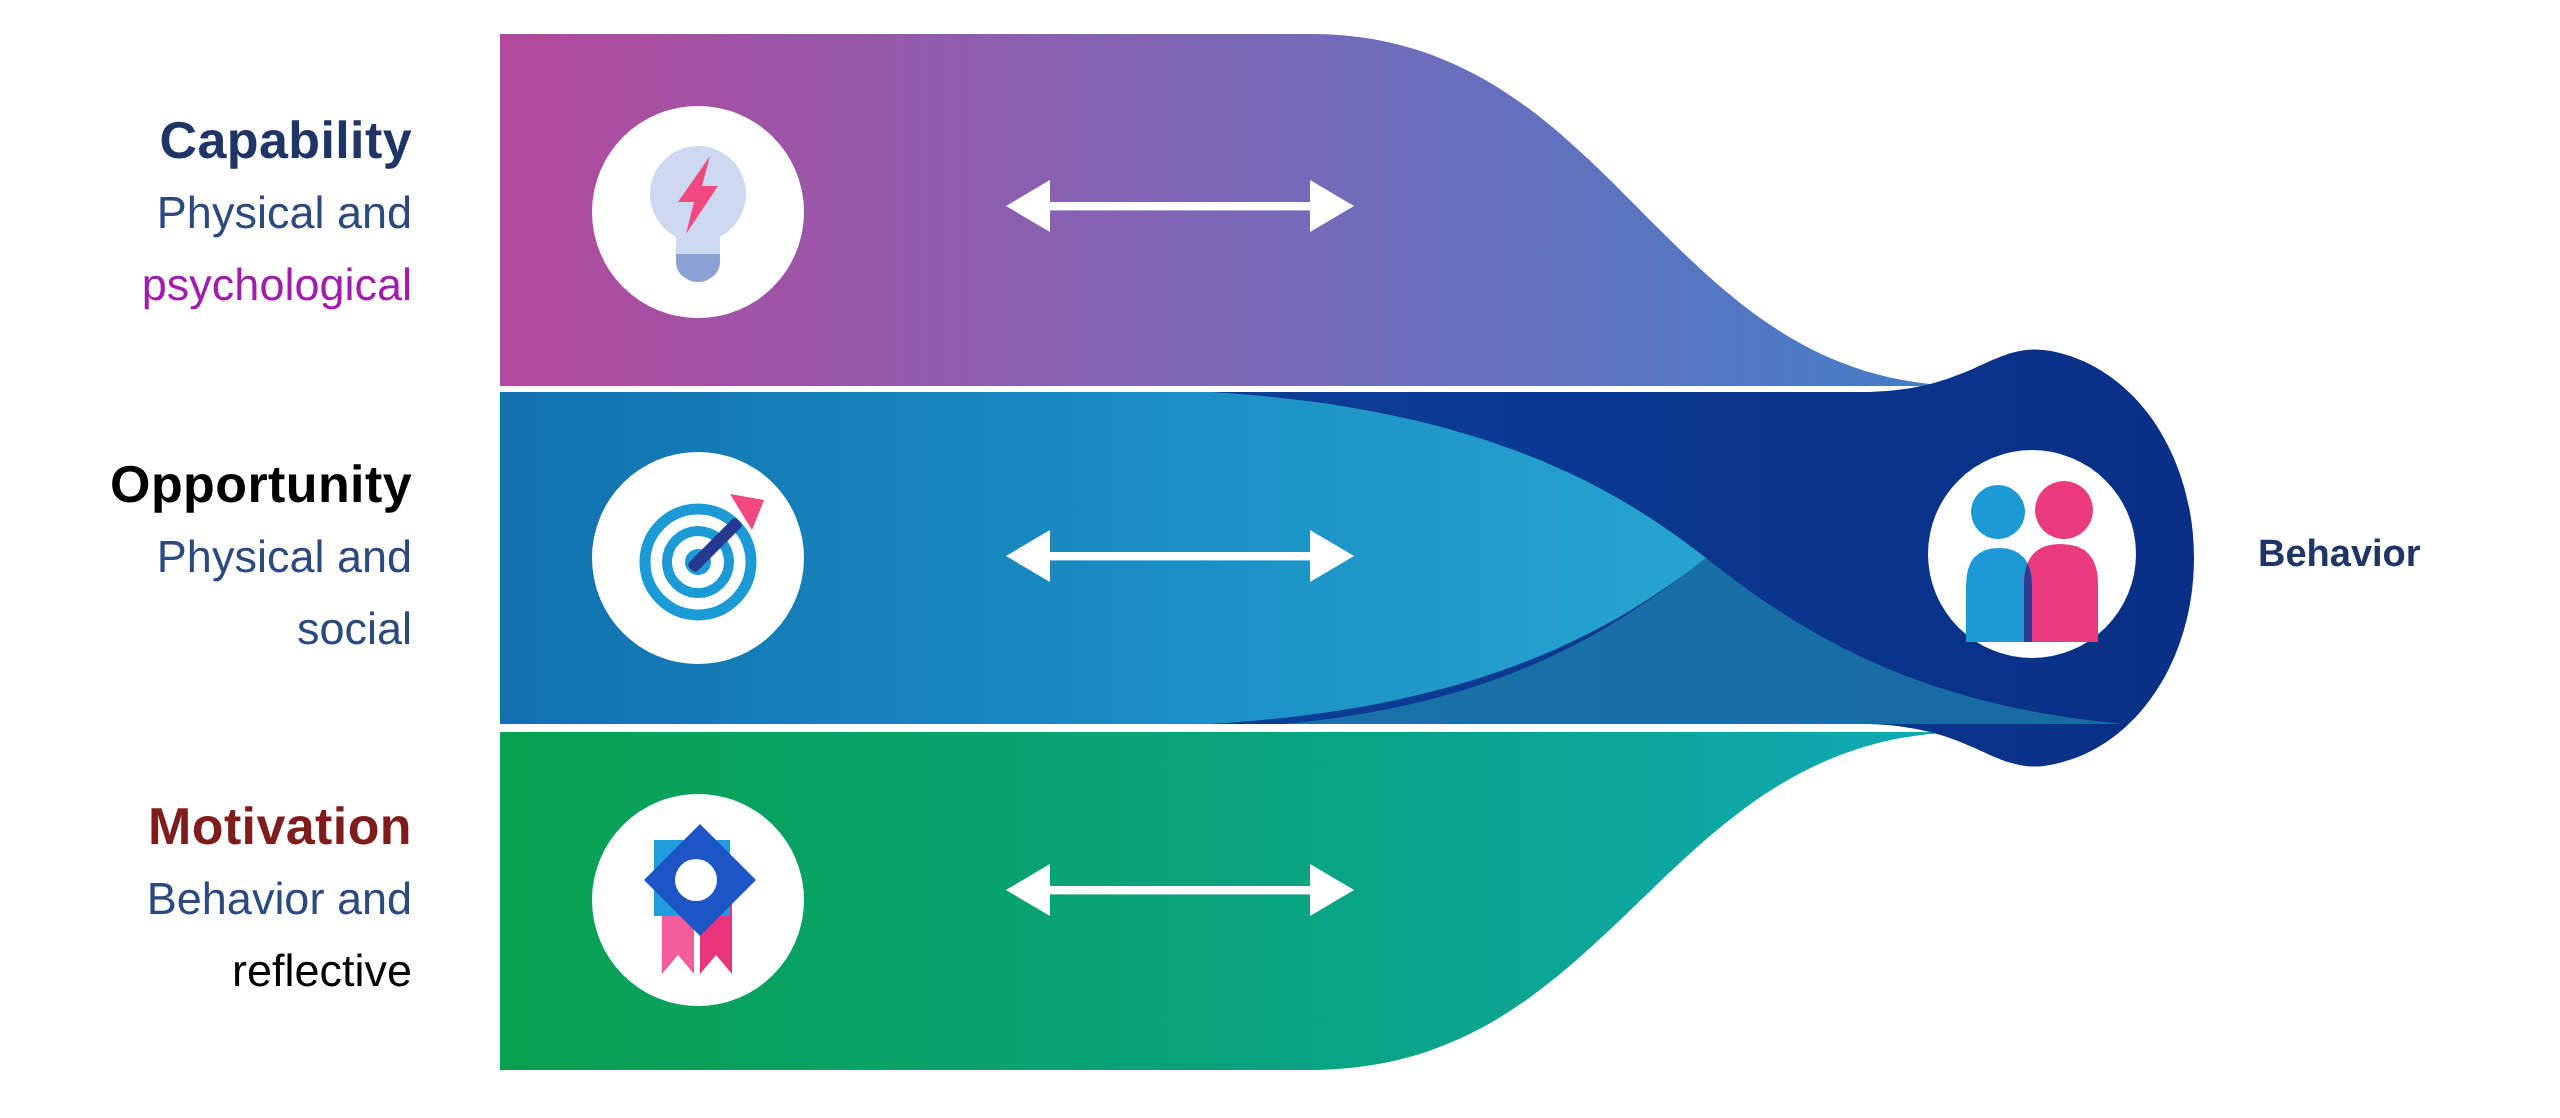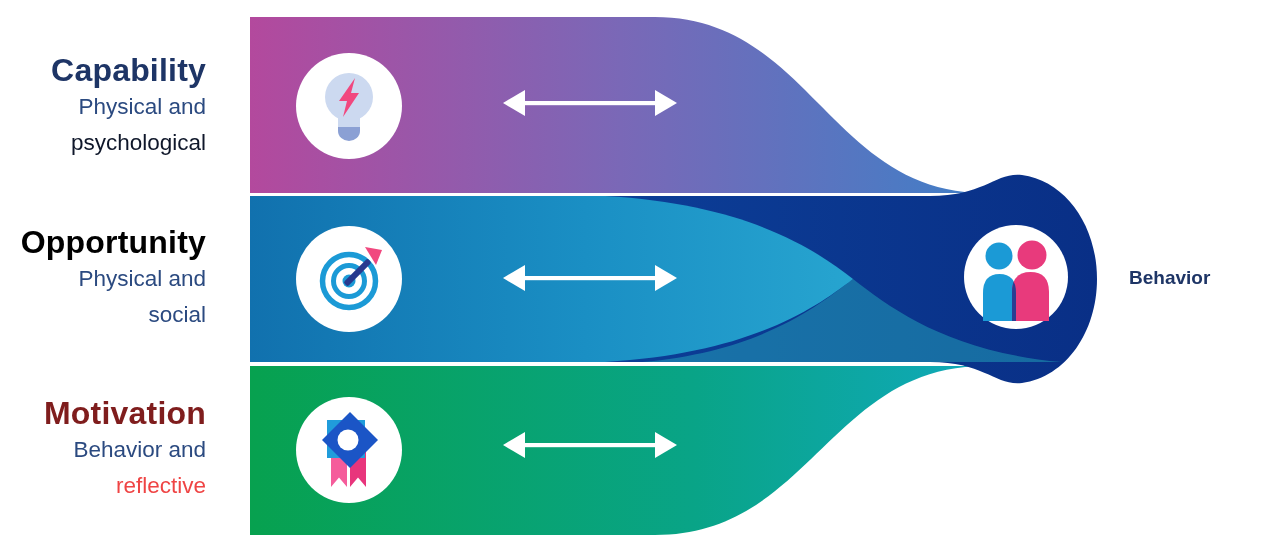--- a/index.html
+++ b/index.html
@@ -2,21 +2,21 @@
 <html><head>
 <meta charset="utf-8">
 <style>
   html,body{margin:0;padding:0;background:#ffffff;}
   #stage{
     position:relative;width:1280px;height:559px;overflow:hidden;
     font-family:"Liberation Sans", sans-serif;background:#ffffff;
   }
   #art{position:absolute;left:0;top:0;width:1280px;height:559px;}
   .row-label{position:absolute;left:0;width:206px;text-align:right;}
-  .row-title{font-weight:bold;font-size:32px;line-height:37px;letter-spacing:.2px;}
+  .row-title{font-weight:bold;font-size:26px;line-height:37px;letter-spacing:.2px;}
   .row-sub{font-size:22.5px;line-height:36px;}
   .outcome-label{position:absolute;font-weight:bold;font-size:19px;line-height:36px;}
 </style>
 </head>
 <body>
 
 <div id="stage">
 
   <svg id="art" viewBox="0 0 1280 559" aria-hidden="true">
     <defs>
@@ -110,30 +110,30 @@
       <g clip-path="url(#bluePersonClip)">
         <circle cx="1032" cy="255" r="14.5" fill="#2b3d92"></circle>
         <path d="M1012,321 L1012,292 Q1012,272 1030.5,272 Q1049,272 1049,292 L1049,321 Z" fill="#2b3d92"></path>
       </g>
     </g>
   </svg>
 
   <div class="row-label" style="top:52px">
     <div class="row-title" style="color:#1e3566">Capability</div>
     <div class="row-sub" style="color:#2b4a80">Physical and</div>
-    <div class="row-sub" style="color:#0f172a">psychological</div>
+    <div class="row-sub" style="color:#a21caf">psychological</div>
   </div>
 
   <div class="row-label" style="top:224px">
     <div class="row-title" style="color:#000000">Opportunity</div>
     <div class="row-sub" style="color:#2b4a80">Physical and</div>
     <div class="row-sub" style="color:#2b4a80">social</div>
   </div>
 
   <div class="row-label" style="top:395px">
     <div class="row-title" style="color:#7f1d1d">Motivation</div>
     <div class="row-sub" style="color:#2b4a80">Behavior and</div>
-    <div class="row-sub" style="color:#ef4444">reflective</div>
+    <div class="row-sub" style="color:#000000">reflective</div>
   </div>
 
   <div class="outcome-label" style="left:1129px; top:260px; color:#1e3566">Behavior</div>
 
 </div>
 
 </body></html>

